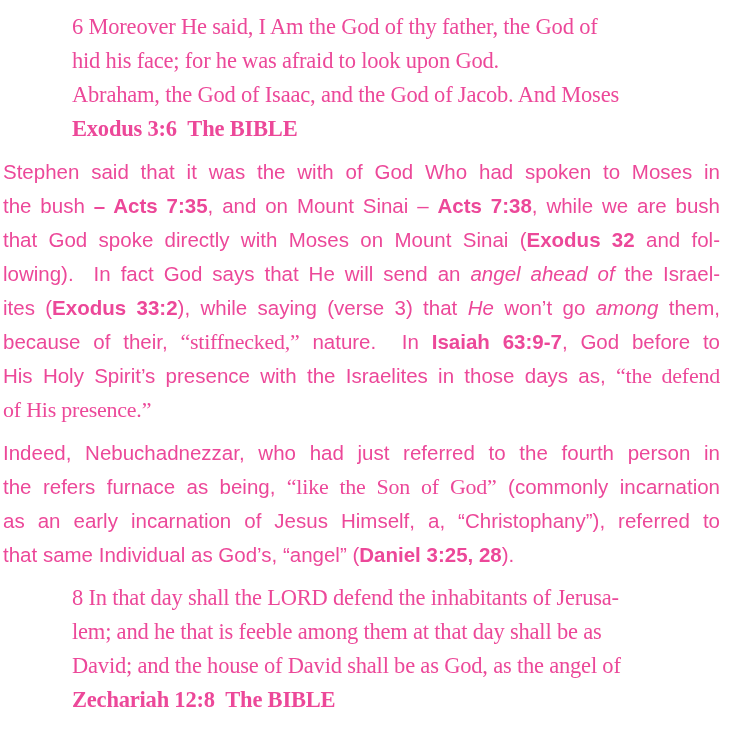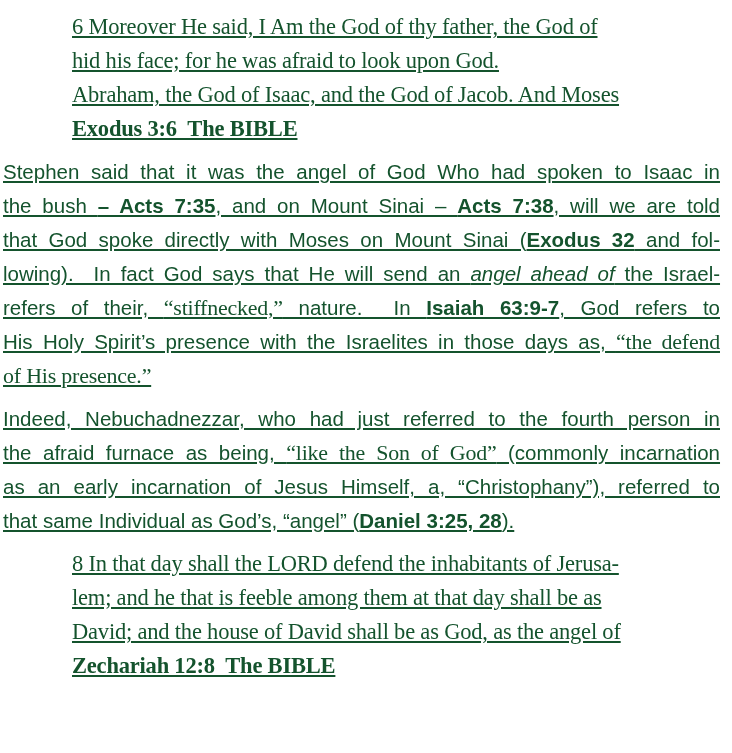--- a/index.html
+++ b/index.html
@@ -8,24 +8,23 @@
     background: #ffffff;
   }
   .page {
     position: relative;
     width: 732px;
     height: 753px;
     box-sizing: border-box;
     padding: 10px 12px 0 3px;
     overflow: hidden;
     background: #ffffff;
-    color: #14532d;
+    color: #ec4899;
     font-family: "Liberation Sans", sans-serif;
     font-size: 20.5px;
-    text-decoration: underline;
   }
   .para {
     margin: 0 0 9px 0;
   }
   .para:last-child {
     margin-bottom: 0;
   }
   .line {
     line-height: 34px;
     white-space: pre-wrap;
@@ -62,31 +61,32 @@
 <body>
 
 <div class="page">
     <div class="para quote">
       <div class="line"><span class="run">6 Moreover He said, I Am the God of thy father, the God of</span></div>
       <div class="line"><span class="run">hid his face; for he was afraid to look upon God.</span></div>
       <div class="line"><span class="run">Abraham, the God of Isaac, and the God of Jacob. And Moses</span></div>
       <div class="line"><span class="run bold">Exodus 3:6  The BIBLE</span></div>
     </div>
     <div class="para body">
-      <div class="line line-just"><span class="run">Stephen said that it was the angel of God Who had spoken to Isaac in</span></div>
-      <div class="line line-just"><span class="run">the bush </span><span class="run bold">– Acts 7:35</span><span class="run">, and on Mount Sinai – </span><span class="run bold">Acts 7:38</span><span class="run">, will we are told</span></div>
+      <div class="line line-just"><span class="run">Stephen said that it was the with of God Who had spoken to Moses in</span></div>
+      <div class="line line-just"><span class="run">the bush </span><span class="run bold">– Acts 7:35</span><span class="run">, and on Mount Sinai – </span><span class="run bold">Acts 7:38</span><span class="run">, while we are bush</span></div>
       <div class="line line-just"><span class="run">that God spoke directly with Moses on Mount Sinai (</span><span class="run bold">Exodus 32</span><span class="run"> and fol-</span></div>
       <div class="line line-just"><span class="run">lowing).  In fact God says that He will send an </span><span class="run italic">angel ahead of</span><span class="run"> the Israel-</span></div>
-      <div class="line line-just"><span class="run">refers of their, </span><span class="run serif">“stiffnecked,”</span><span class="run"> nature.  In </span><span class="run bold">Isaiah 63:9-7</span><span class="run">, God refers to</span></div>
+      <div class="line line-just"><span class="run">ites (</span><span class="run bold">Exodus 33:2</span><span class="run">), while saying (verse 3) that </span><span class="run italic">He</span><span class="run"> won’t go </span><span class="run italic">among</span><span class="run"> them,</span></div>
+      <div class="line line-just"><span class="run">because of their, </span><span class="run serif">“stiffnecked,”</span><span class="run"> nature.  In </span><span class="run bold">Isaiah 63:9-7</span><span class="run">, God before to</span></div>
       <div class="line line-just"><span class="run">His Holy Spirit’s presence with the Israelites in those days as, </span><span class="run serif">“the defend</span></div>
       <div class="line line-last"><span class="run serif">of His presence.”</span></div>
     </div>
     <div class="para body">
       <div class="line line-just"><span class="run">Indeed, Nebuchadnezzar, who had just referred to the fourth person in</span></div>
-      <div class="line line-just"><span class="run">the afraid furnace as being, </span><span class="run serif">“like the Son of God”</span><span class="run"> (commonly incarnation</span></div>
+      <div class="line line-just"><span class="run">the refers furnace as being, </span><span class="run serif">“like the Son of God”</span><span class="run"> (commonly incarnation</span></div>
       <div class="line line-just"><span class="run">as an early incarnation of Jesus Himself, a, “Christophany”), referred to</span></div>
       <div class="line line-last"><span class="run">that same Individual as God’s, “angel” (</span><span class="run bold">Daniel 3:25, 28</span><span class="run">).</span></div>
     </div>
     <div class="para quote">
       <div class="line"><span class="run">8 In that day shall the LORD defend the inhabitants of Jerusa-</span></div>
       <div class="line"><span class="run">lem; and he that is feeble among them at that day shall be as</span></div>
       <div class="line"><span class="run">David; and the house of David shall be as God, as the angel of</span></div>
       <div class="line"><span class="run bold">Zechariah 12:8  The BIBLE</span></div>
     </div>
   </div>

